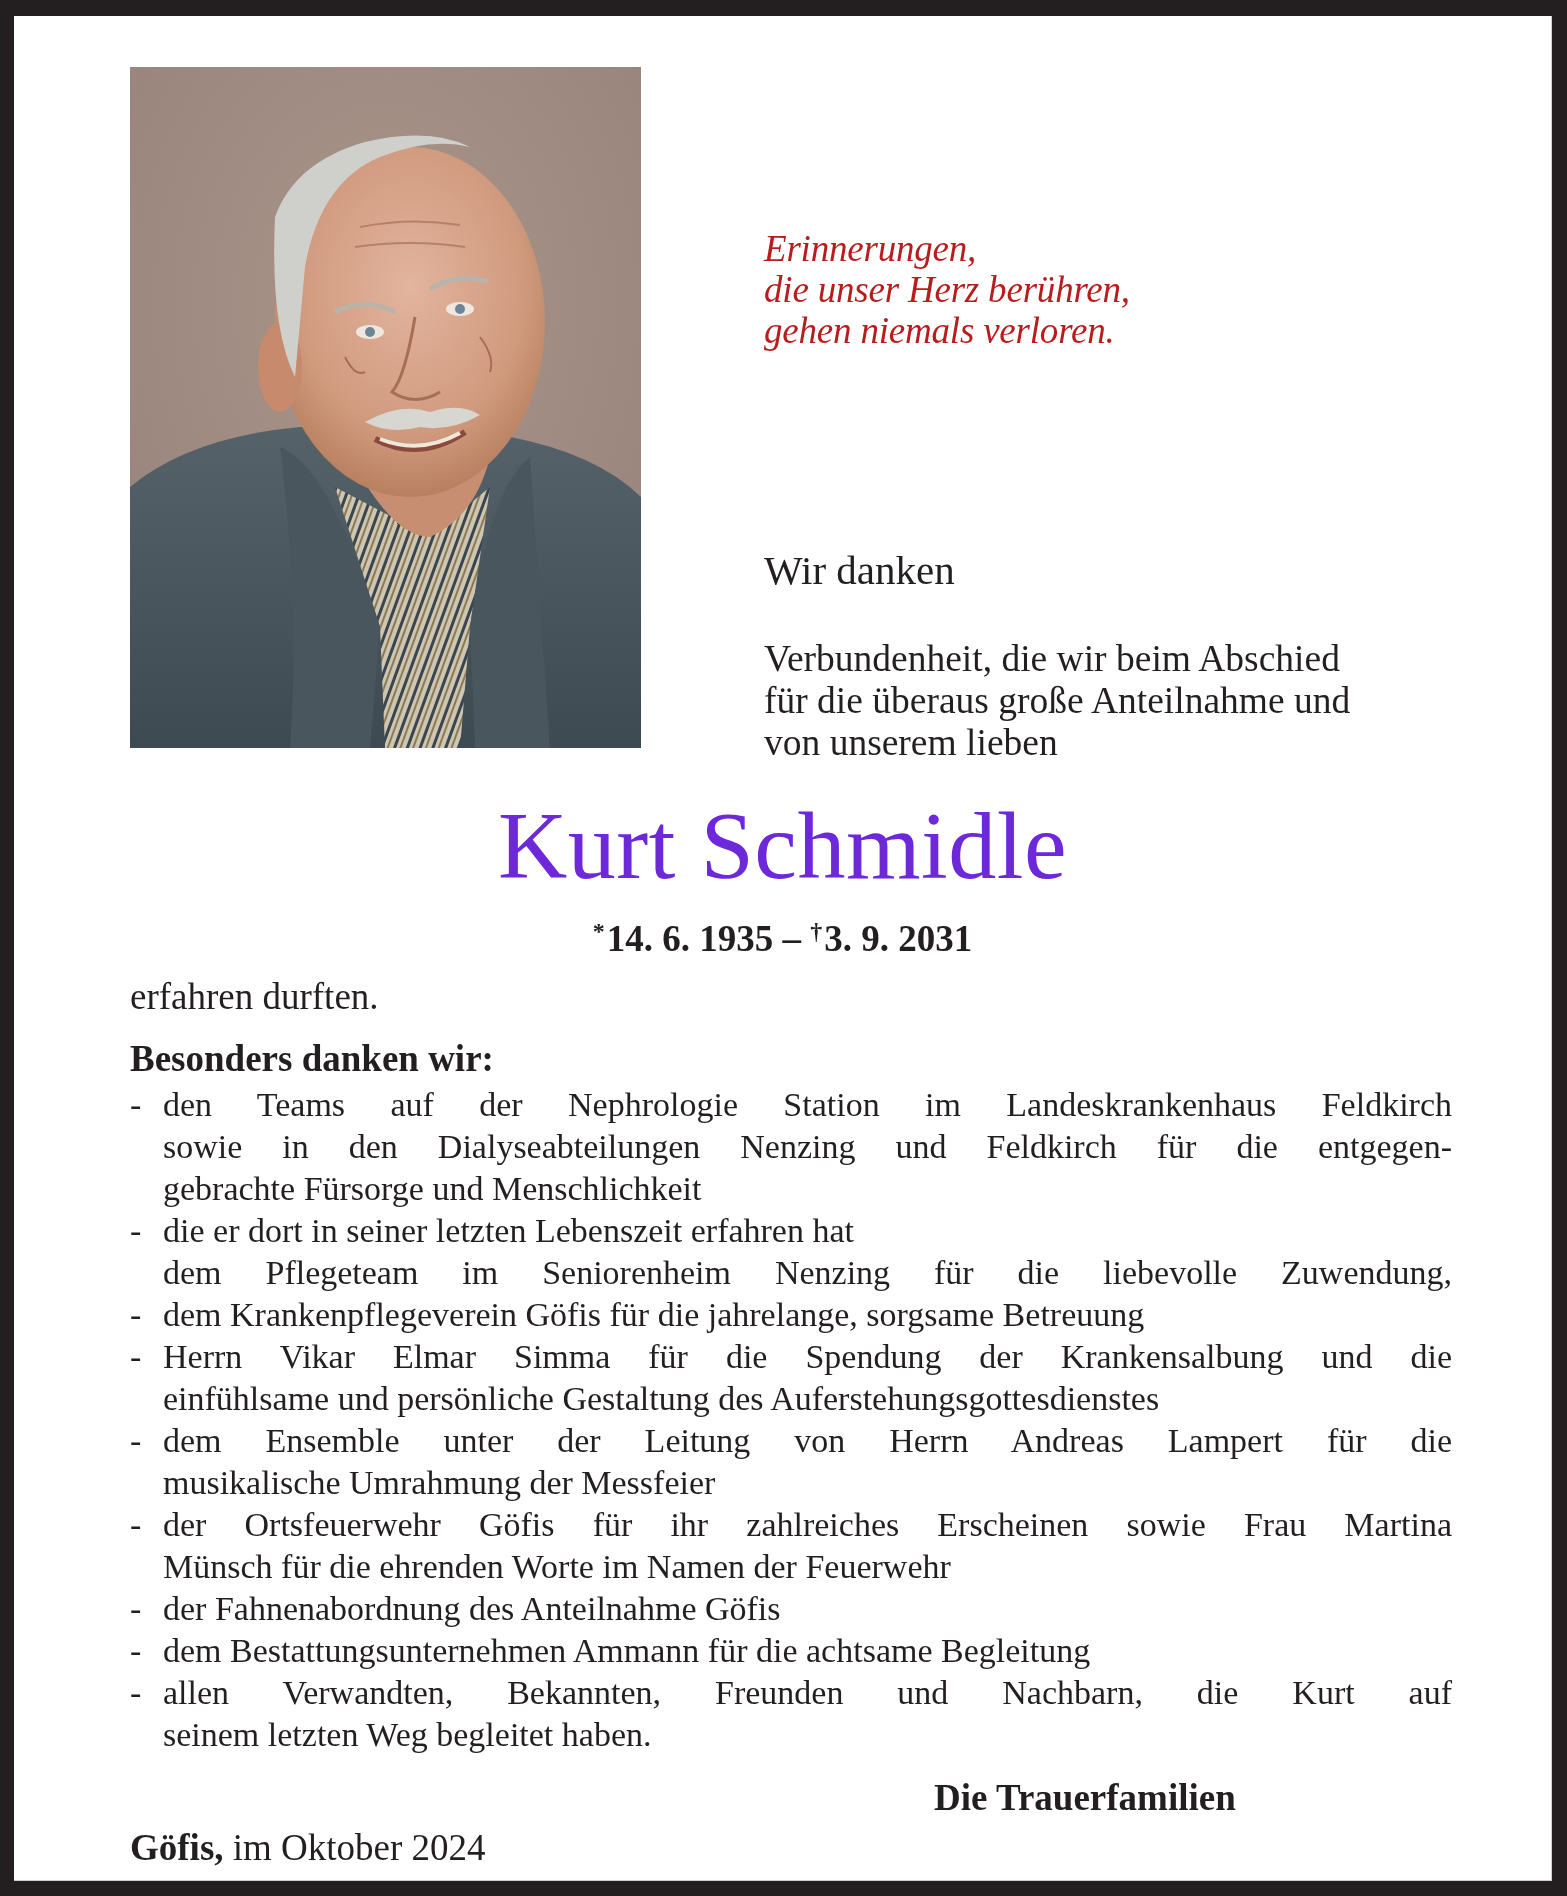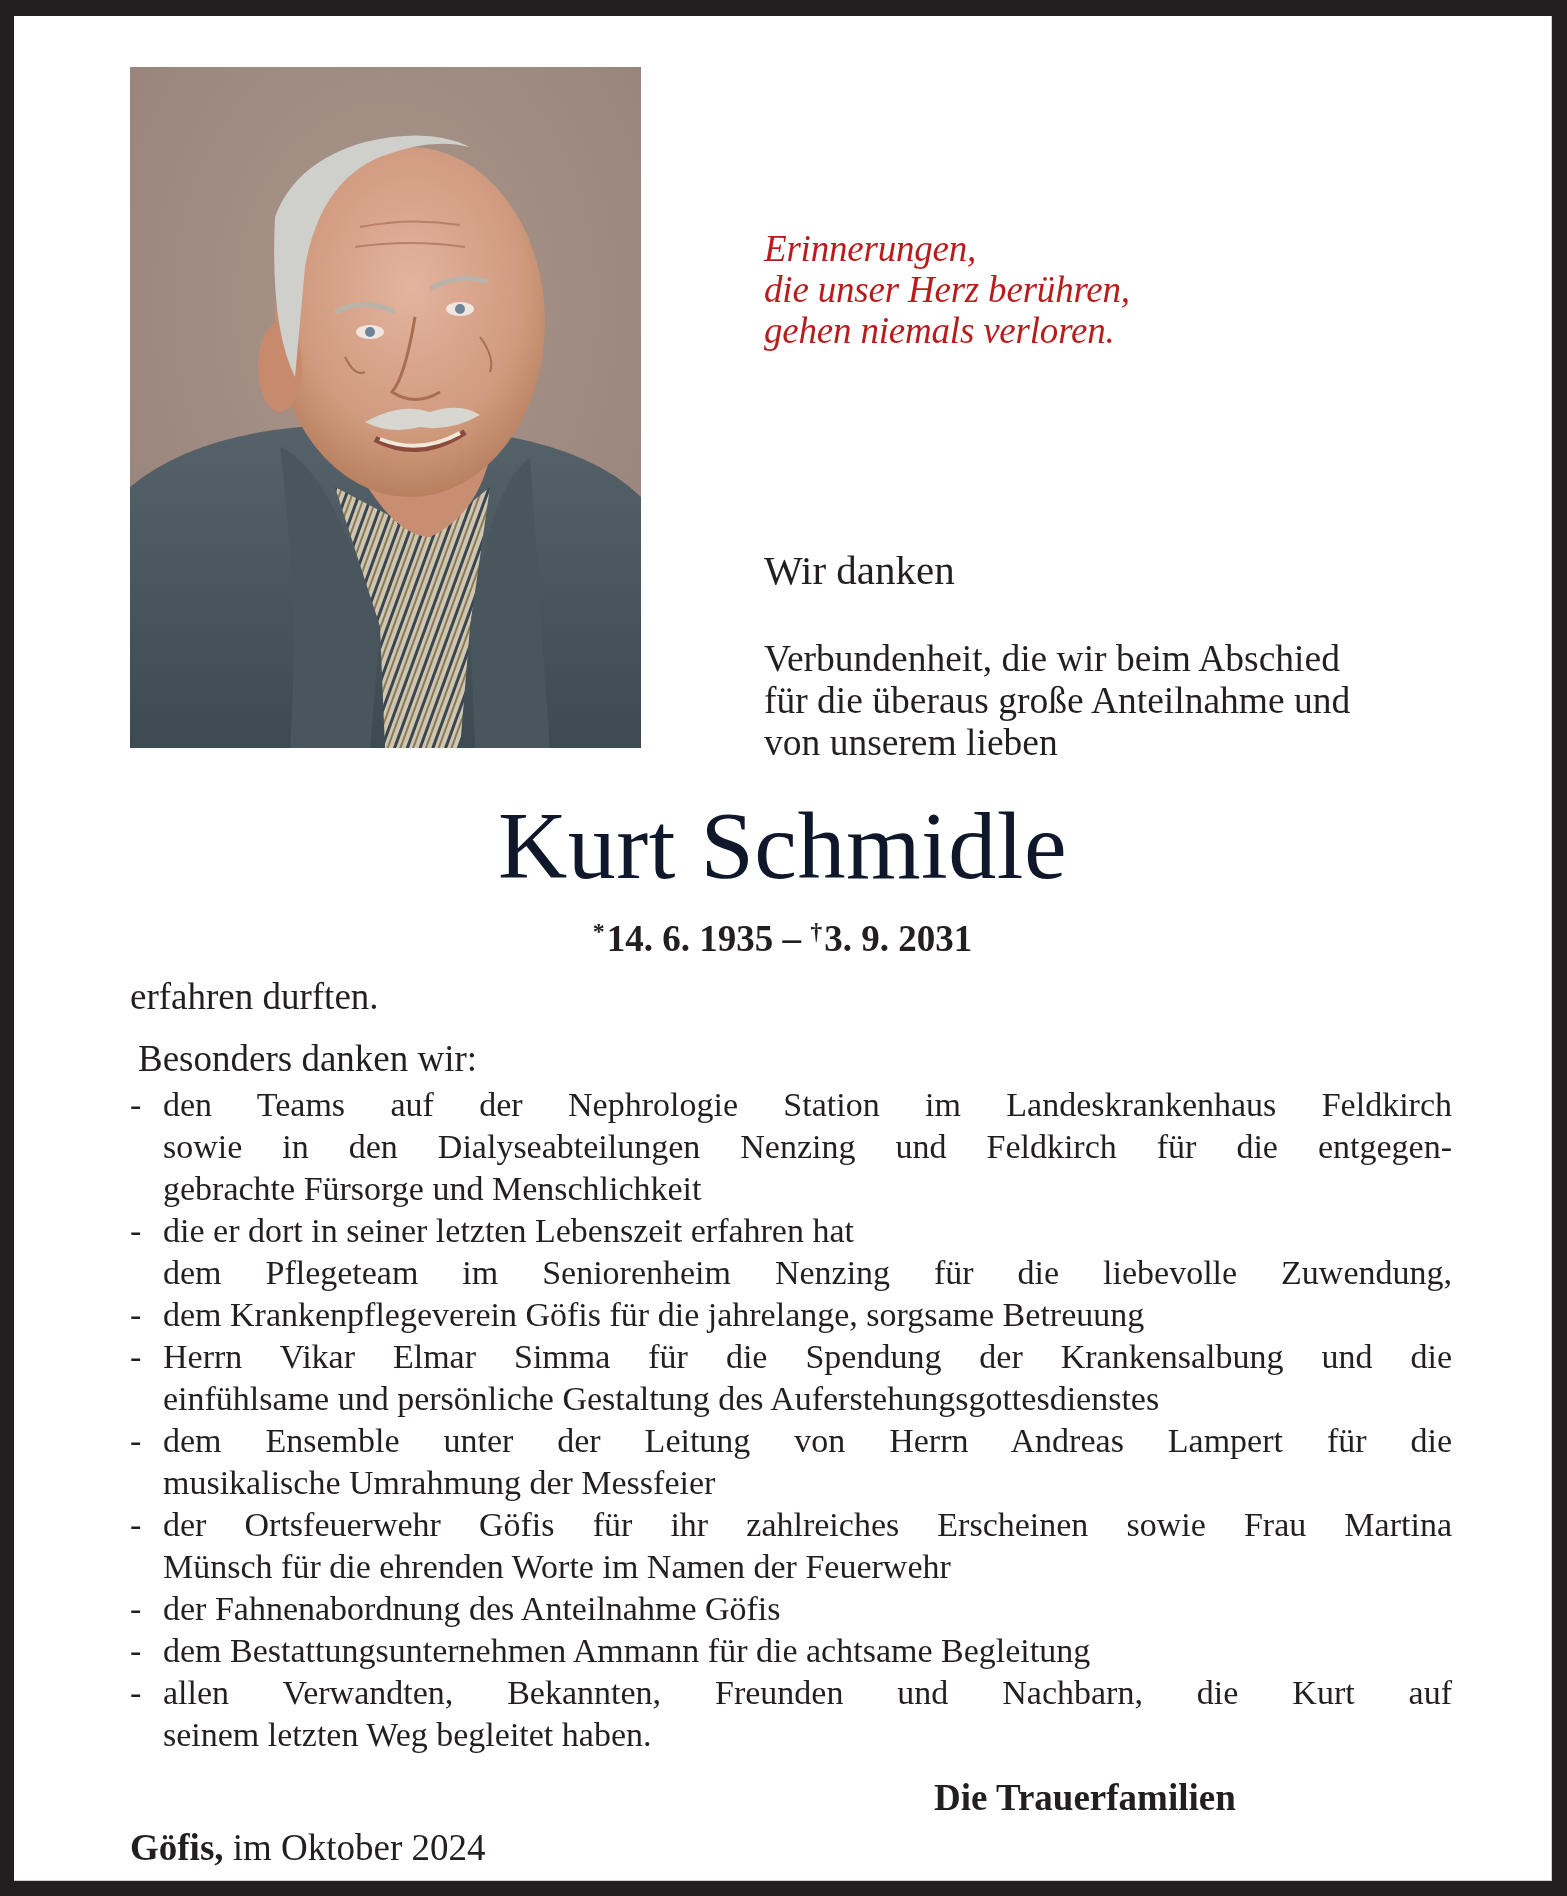--- a/index.html
+++ b/index.html
@@ -59,21 +59,21 @@
   .thanks-intro div { white-space: nowrap; }
 
   .name {
     position: absolute;
     left: 0; right: 0; top: 775px;
     text-align: center;
     font-family: "Liberation Serif", serif;
     font-size: 96px;
     line-height: 110px;
     letter-spacing: 0.5px;
-    color: #0f172a;
+    color: #6d28d9;
   }
   .dates {
     position: absolute;
     left: 0; right: 0; top: 893px;
     text-align: center;
     font-family: "Liberation Serif", serif;
     font-weight: bold;
     font-size: 37px;
     line-height: 44px;
     color: #231f20;
@@ -83,25 +83,26 @@
   .outro {
     position: absolute;
     left: 116px; top: 960px;
     font-family: "Liberation Serif", serif;
     font-size: 37px;
     line-height: 42px;
     white-space: nowrap;
   }
   .list-title {
     position: absolute;
-    left: 124px; top: 1022px;
-    font-family: "Liberation Serif", serif;
-    font-size: 37px;
-    line-height: 42px;
-    white-space: nowrap;
+    left: 116px; top: 1022px;
+    font-family: "Liberation Serif", serif;
+    font-size: 37px;
+    line-height: 42px;
+    white-space: nowrap;
+    font-weight: bold;
   }
   .list {
     position: absolute;
     left: 116px; top: 1068px;
     width: 1322px;
     margin: 0; padding: 0;
     list-style: none;
     font-family: "Liberation Serif", serif;
     font-size: 34px;
     line-height: 42px;

